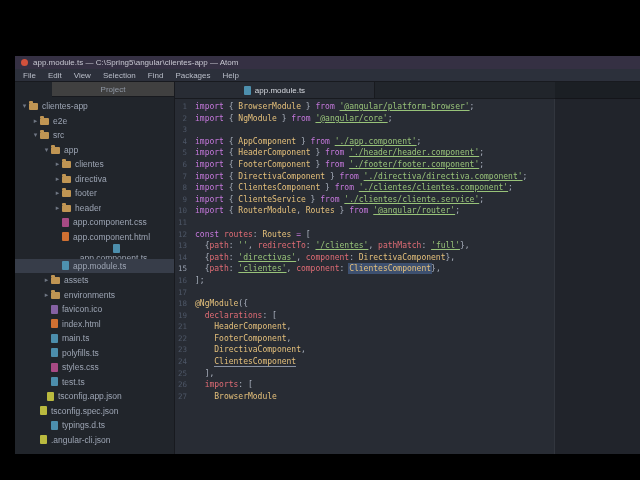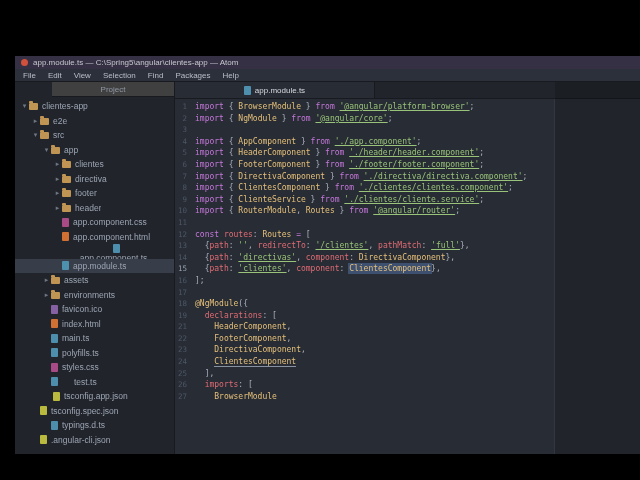--- a/index.html
+++ b/index.html
@@ -178,25 +178,25 @@
             <span class="tree-label">main.ts</span>
           </div>
           <div class="tree-row" style="padding-left: 27px;">
             <span class="file-ic" style="background: rgb(81, 154, 186);"></span>
             <span class="tree-label">polyfills.ts</span>
           </div>
           <div class="tree-row" style="padding-left: 27px;">
             <span class="file-ic" style="background: rgb(183, 79, 143);"></span>
             <span class="tree-label">styles.css</span>
           </div>
-          <div class="tree-row" style="padding-left: 27px; gap: 12px;">
+          <div class="tree-row" style="padding-left: 27px;">
             <span class="file-ic" style="background: rgb(81, 154, 186);"></span>
             <span class="tree-label">test.ts</span>
           </div>
-          <div class="tree-row" style="padding-left: 29px; text-align: right;">
+          <div class="tree-row" style="padding-left: 23px; text-align: right;">
             <span class="file-ic" style="background: rgb(203, 203, 65);"></span>
             <span class="tree-label">tsconfig.app.json</span>
           </div>
           <div class="tree-row" style="padding-left: 16px;">
             <span class="file-ic" style="background: rgb(203, 203, 65);"></span>
             <span class="tree-label">tsconfig.spec.json</span>
           </div>
           <div class="tree-row" style="padding-left: 27px;">
             <span class="file-ic" style="background: rgb(81, 154, 186);"></span>
             <span class="tree-label">typings.d.ts</span>

